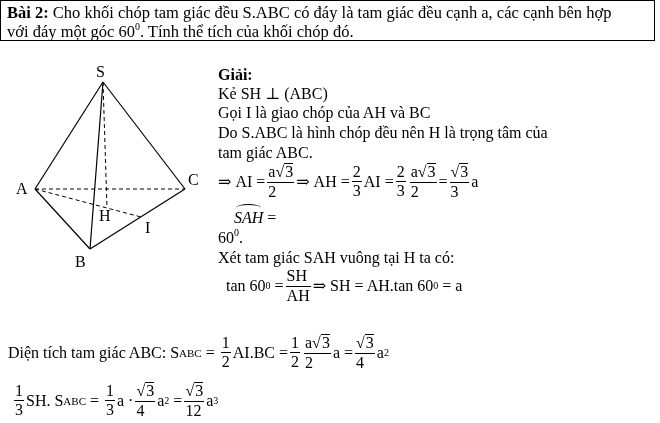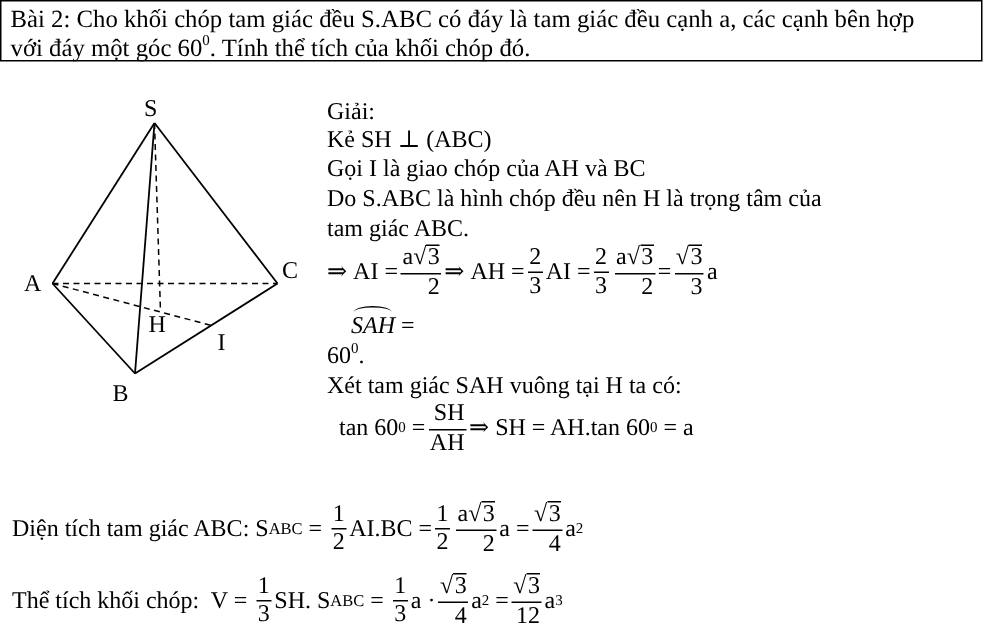--- a/index.html
+++ b/index.html
@@ -2,24 +2,24 @@
 <html><head>
 <meta charset="utf-8">
 <style>
   html, body { margin:0; padding:0; background:#ffffff; }
   body { width:660px; height:423px; position:relative; overflow:hidden;
          font-family:"Liberation Serif","DejaVu Serif",serif; color:#000; font-size:16px; }
   .abs { position:absolute; white-space:nowrap; line-height:1; }
   .problem-box { position:absolute; left:0; top:0; width:655px; height:41px;
                  border:1.5px solid #000; box-sizing:border-box; }
   .problem-line { position:absolute; left:7px; font-size:16.5px; }
-  b { font-weight:normal; }
+  b { font-weight:bold; }
   sup { font-size:10px; vertical-align:7px; line-height:0; }
   sub { font-size:11px; vertical-align:-2px; line-height:0; }
-  .frac { display:inline-block; vertical-align:middle; text-align:right; margin:0 2px; }
+  .frac { display:inline-block; vertical-align:middle; text-align:left; margin:0 2px; }
   .frac > span { display:block; line-height:1.05; padding:0 1px; }
   .frac > span.num { border-bottom:1px solid #000; padding-bottom:1px; }
   .frac > span.den { padding-top:1px; }
   .sqrt { display:inline-block; border-top:1px solid #000; padding-left:1px; margin-left:0; }
   .rad { font-size:16px; }
   .hat { display:inline-block; position:relative;font-style:italic; }
   .hat::before { content:""; position:absolute; left:2px; right:2px; top:-6px; height:7px;
                  border-top:1px solid #000; border-radius:50% 50% 0 0; }
   svg text { font-family:"Liberation Serif","DejaVu Serif",serif; font-size:16px; }
   .eq { font-size:16px; }
@@ -125,21 +125,21 @@
   </span>
   <span>a =</span>
   <span class="frac">
     <span class="num"><span class="rad">√</span><span class="sqrt">3</span></span>
     <span class="den">4</span>
   </span>
   <span>a</span><sup>2</sup>
 </div>
 
 <div class="abs eq" style="left:8px;top:382px;display:flex;align-items:center;">
-  <span style="white-space:pre;">Thể tích khối chóp:  V =</span>&nbsp;
+  &nbsp;
   <span class="frac">
     <span class="num">1</span>
     <span class="den">3</span>
   </span>
   <span>SH. S</span><sub>ABC</sub>&nbsp;<span>=</span>&nbsp;
   <span class="frac">
     <span class="num">1</span>
     <span class="den">3</span>
   </span>
   <span>a ·</span>

